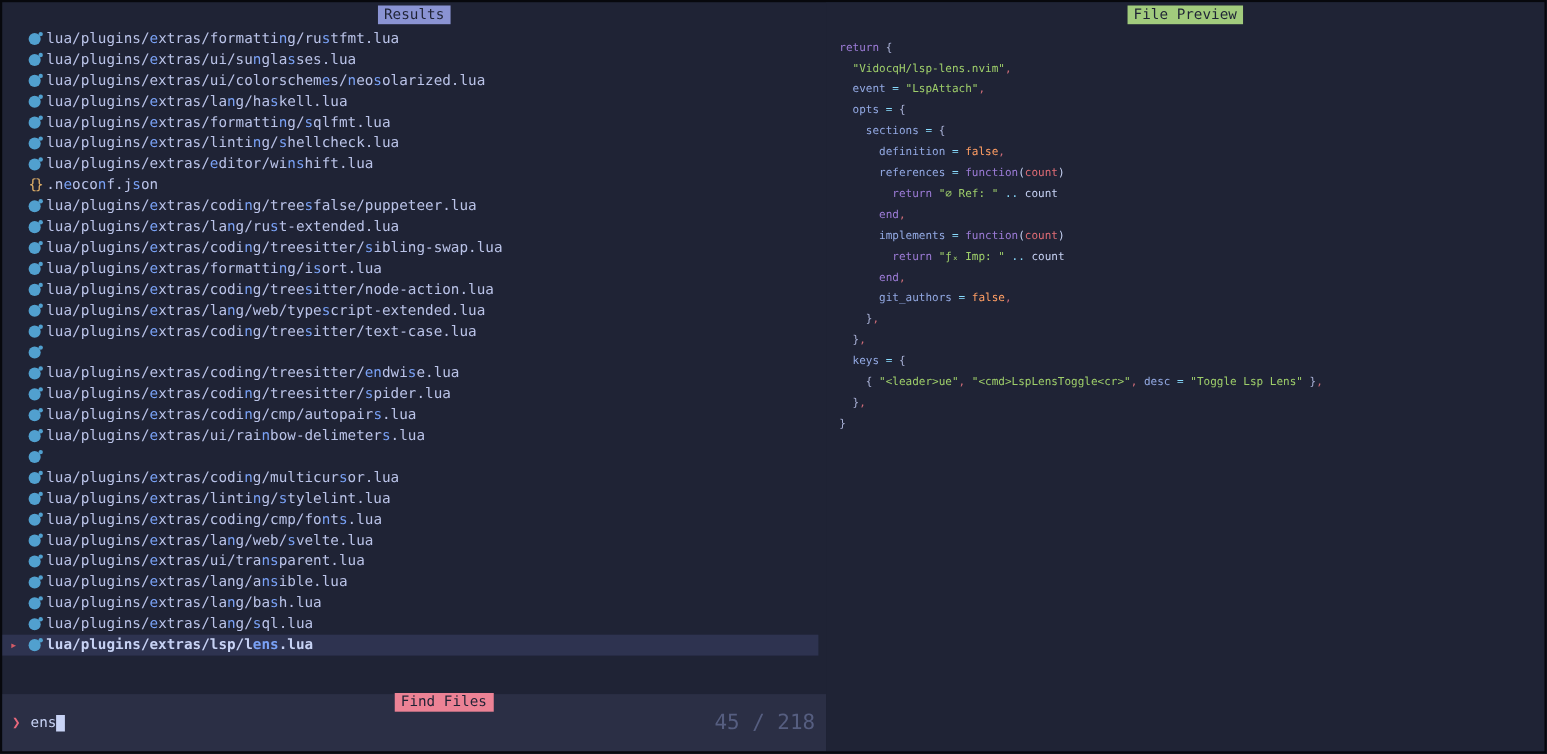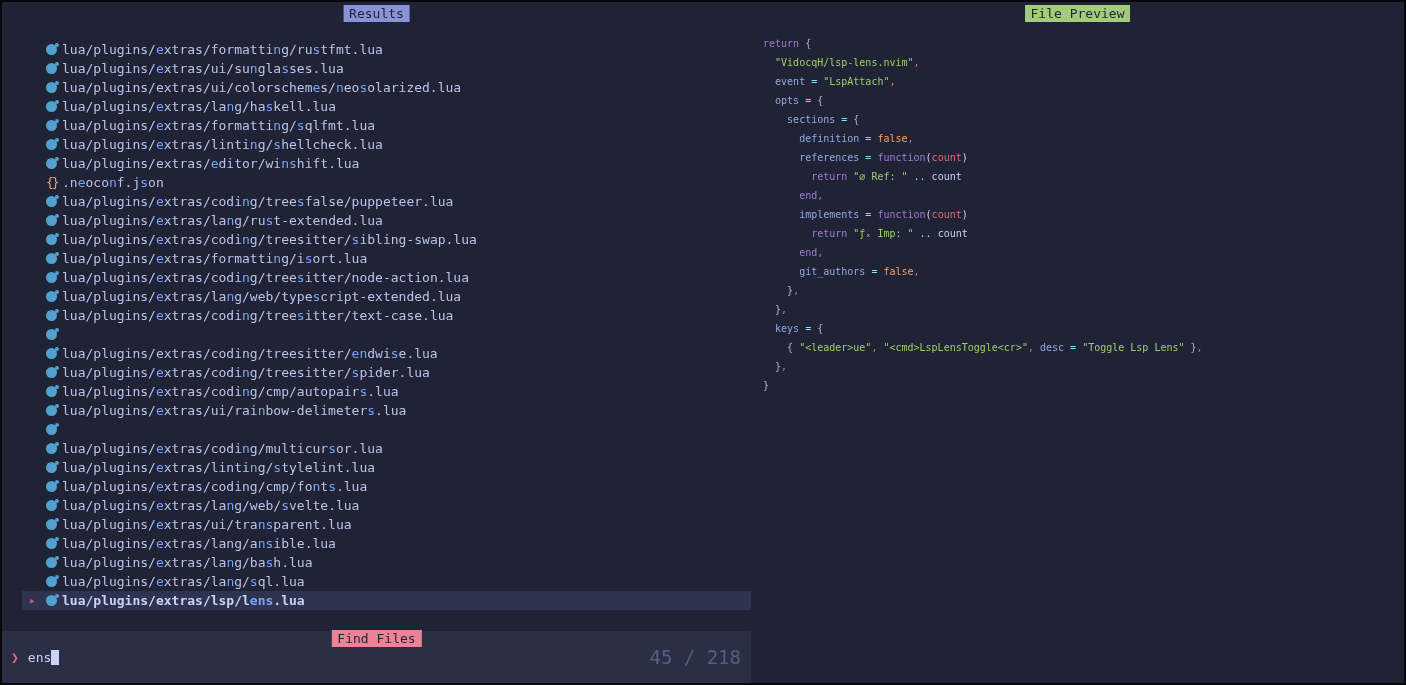--- a/index.html
+++ b/index.html
@@ -15,28 +15,28 @@
   .left-col { width:749px; display:flex; flex-direction:column; position:relative; }
   .right-col { flex:1; position:relative; padding-top:32px; background:var(--bg); }
 
   .panel-badge {
     position:absolute; top:3px; left:50%; transform:translateX(-50%);
     height:17px; line-height:17px; padding:0 6px;
     font-size:13px; color:var(--badge-text); white-space:pre; z-index:3;
   }
   .badge-results { background:var(--badge-results); }
   .badge-preview { background:var(--badge-preview); }
-  .badge-find    { background:var(--badge-find); top:-1px; }
+  .badge-find    { background:var(--badge-find); top:-1px;margin-left:27px; }
 
-  .results-panel { flex:1; padding-top:38px; position:relative; overflow:hidden; }
+  .results-panel { flex:1; padding-top:24px; position:relative; overflow:hidden; }
 
   .row {
     height:19px; line-height:19px; padding-left:24px;
     font-size:13px; color:var(--fg); white-space:pre;
-    display:flex; align-items:center; position:relative;margin-left:20px;
+    display:flex; align-items:center; position:relative;
   }
   .row .hl { color:var(--match); }
   .row.selected {
     background:var(--bg-sel); width:742px; font-weight:bold; color:var(--fg-bright);
   }
   .sel-arrow {
     position:absolute; left:7px; top:0; color:var(--arrow);
     font-size:11px; line-height:19px; font-weight:normal;
   }
 

